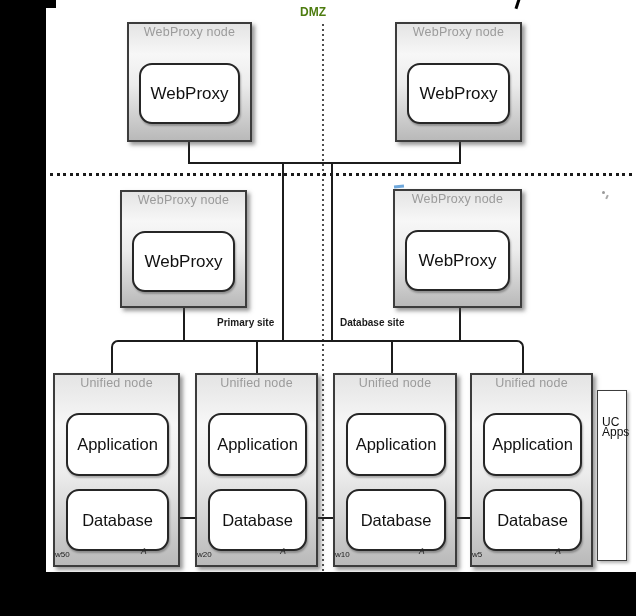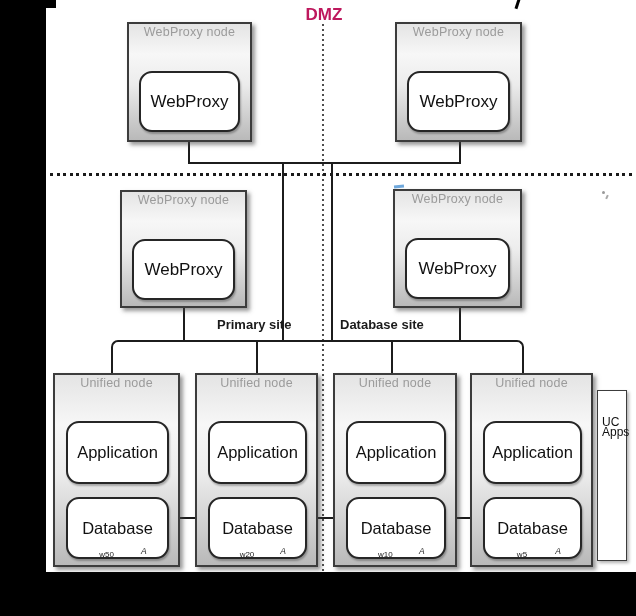--- a/index.html
+++ b/index.html
@@ -9,37 +9,37 @@
     font-family: "Liberation Sans", sans-serif; overflow: hidden;
   }
   .bar { position: absolute; background: #000; }
   .line { position: absolute; background: #1c1c1c; }
   .elbow { position: absolute; background: transparent; }
   .dotted-h { position: absolute; height: 3px;
     background: repeating-linear-gradient(90deg,#1a1a1a 0 3px,transparent 3px 6.5px); }
   .dotted-v { position: absolute; width: 2px;
     background: repeating-linear-gradient(180deg,#4d4d4d 0 2px,transparent 2px 5px); }
   .dmz-label { position: absolute; left: 300px; top: 5px; width: 48px;
-    text-align: center; font-size: 17px; font-weight: bold; color: #be185d; }
+    text-align: left; font-size: 12px; font-weight: bold; color: #4d7c0f; }
   .node { position: absolute; border: 2px solid #3c3c3c;
     background: linear-gradient(180deg,#e4e4e4 0%,#f7f7f7 26%,#ececec 52%,#b9b9b9 100%);
     box-shadow: 3px 3px 4px rgba(70,70,70,.55); }
   .node-title { text-align: center; padding-top: 1px; font-size: 12.5px;
     color: #9b9b9b; letter-spacing: .2px; }
   .ibox { position: absolute; background: #fff; border: 2px solid #262626;
     border-radius: 13px; display: flex; align-items: center; justify-content: center;
-    color: #111; box-shadow: 1px 2px 2px rgba(0,0,0,.28); margin-top: 8px; }
+    color: #111; box-shadow: 1px 2px 2px rgba(0,0,0,.28); }
   .wp .ibox { left: 10px; right: 10px; top: 39px; height: 61px; font-size: 17px; }
   .un .app { left: 11px; right: 9px; top: 38px; height: 63px; font-size: 16.5px; }
   .un .db  { left: 11px; right: 9px; top: 114px; height: 62px; font-size: 16.5px; }
   .weight { position: absolute; bottom: 6px; left: 0; width: 84%;
-    text-align: center; font-size: 8px; color: #222; }
+    text-align: left; font-size: 8px; color: #222; }
   .marker { position: absolute; bottom: 9px; left: 70%; font-size: 8.5px;
     font-style: italic; color: #222; }
-  .site-label { position: absolute; font-size: 13px; font-weight: bold; color: #1a1a1a; }
+  .site-label { position: absolute; font-size: 10px; font-weight: bold; color: #1a1a1a; }
   .ucapps { position: absolute; left: 597px; top: 390px; width: 30px; height: 171px;
     border: 1.6px solid #3c3c3c; background: #fff; box-shadow: 2px 2px 3px rgba(0,0,0,.3);
     font-size: 12px; color: #111; }
   .ucapps .txt { padding: 26px 0 0 4px; line-height: 10px; }
   .artifact { position: absolute; }
 </style>
 </head>
 <body>
 
 <div class="stage">

